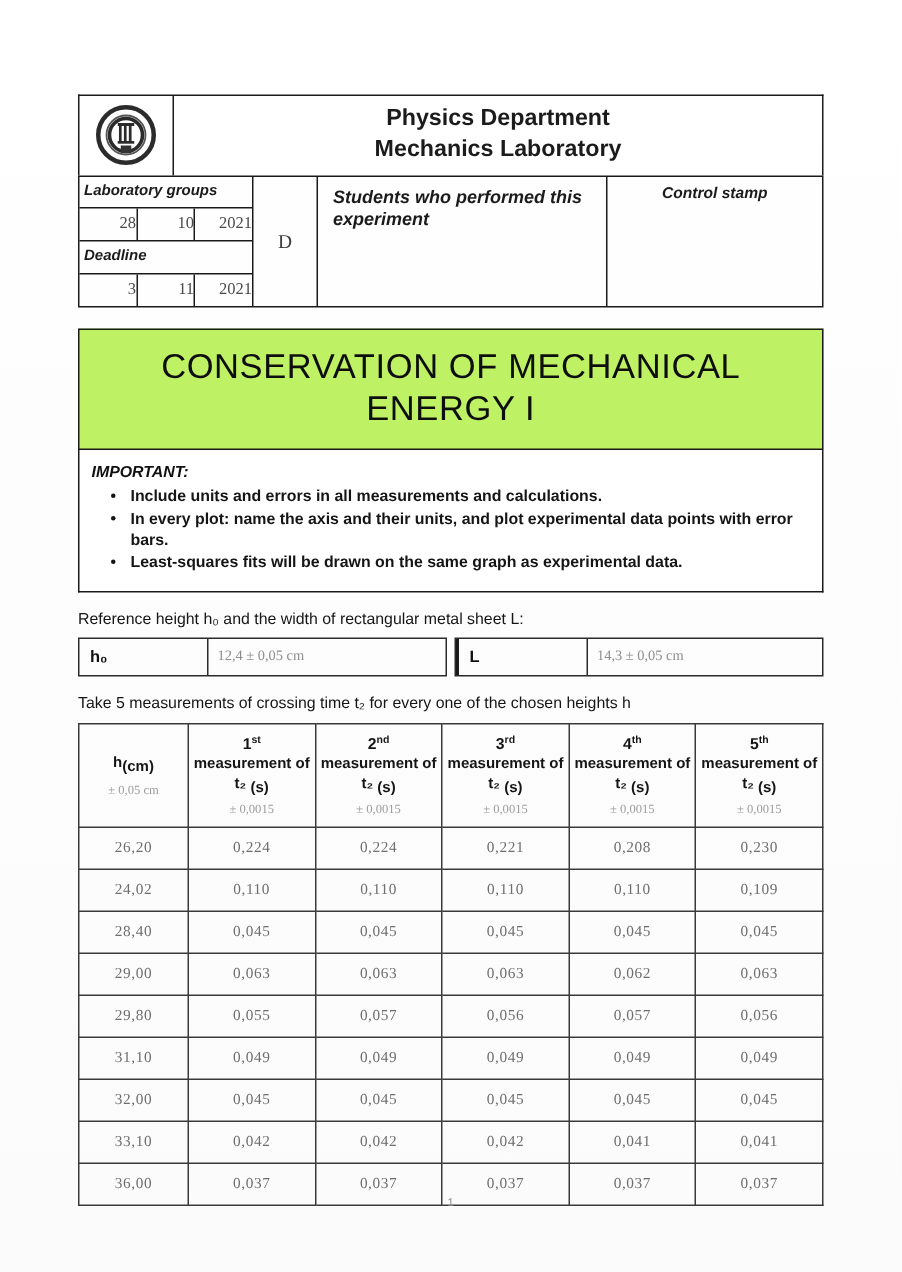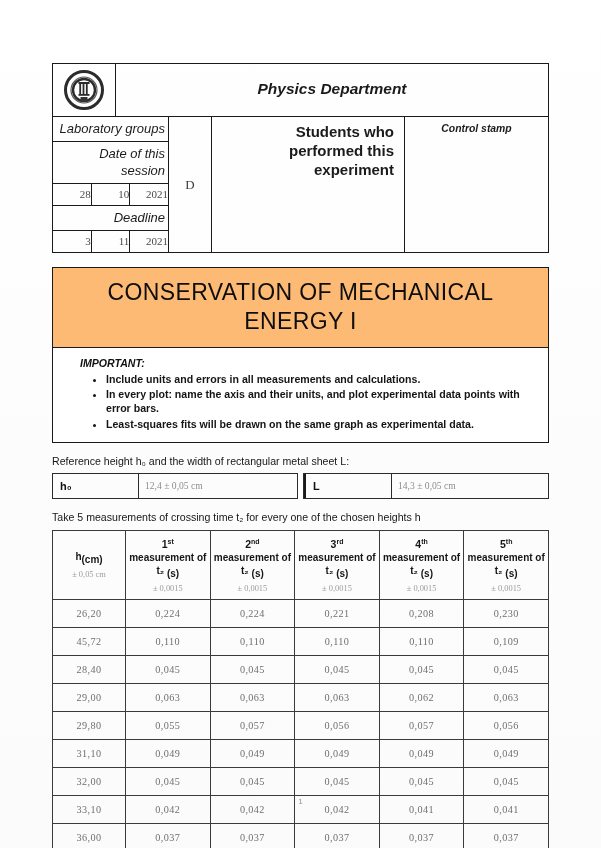--- a/index.html
+++ b/index.html
@@ -29,73 +29,73 @@
   }
   .hdr-logo{
     width:62px;min-height:52px;
     border-right:1.4px solid #1a1a1a;
     display:flex;align-items:center;justify-content:center;
   }
   .seal{width:40px;height:40px;display:block;}
   .hdr-title{
     flex:1;
     display:flex;flex-direction:column;align-items:center;justify-content:center;
-    font-style:italic;font-weight:bold;font-size:15.5px;
+    font-weight:bold;font-size:15.5px;
     line-height:1.35;padding:5px 0 6px;color:#1b1b1b;
   }
   
   .info{
     display:flex;
     border:1.4px solid #1a1a1a;
     border-top:1.4px solid #1a1a1a;
   }
   .info-left{width:115px;border-right:1.4px solid #1a1a1a;}
   .info-code{
     width:42px;border-right:1.4px solid #1a1a1a;
     display:flex;align-items:center;justify-content:center;
     font-family:"Liberation Serif",serif;font-size:13px;color:#3b3b3b;
   }
   .info-students{flex:1;border-right:1.4px solid #1a1a1a;position:relative;}
   .info-stamp{width:143px;}
   .lbl{
-    text-align:right;font-style:italic;font-weight:normal;font-size:13px;
+    text-align:left;font-style:italic;font-weight:bold;font-size:10px;
     line-height:1.25;padding:4px 3px;color:#1b1b1b;
   }
   .lbl.b{border-bottom:1.2px solid #1a1a1a;}
   .lbl.t{border-top:1.2px solid #1a1a1a;}
   .students-lbl{
-    text-align:right;font-weight:bold;font-size:15px;
+    text-align:left;font-style:italic;font-weight:bold;font-size:12px;
     padding:6px 10px 0;line-height:1.25;color:#1b1b1b;
   }
   .stamp-lbl{
     text-align:center;font-style:italic;font-weight:bold;font-size:10.4px;
     padding:6px 6px 0;color:#1b1b1b;
   }
   .datecells{display:flex;}
   .datecells > div{
     flex:1;text-align:right;
     font-family:"Liberation Serif",serif;font-size:11px;color:#4a4a4a;
     padding:4px 0 5px;
   }
   .datecells > div + div{border-left:1.2px solid #1a1a1a;}
   
   .banner{
     margin-top:14px;
     border:1.4px solid #1a1a1a;
-    background:#fdba74;
+    background:#bef264;
     text-align:center;
     padding:10px 22px 12px;
     font-size:23px;letter-spacing:.4px;line-height:1.24;
     color:#0e0e0e;
   }
   
   .impbox{
     border:1.4px solid #1a1a1a;
     border-top:none;
-    padding:9px 27px 10px;
+    padding:9px 8px 10px;
     background:#fff;
   }
   .imp-t{font-style:italic;font-weight:bold;font-size:10.6px;margin-bottom:3px;}
   .imp-list{margin:0;padding-left:26px;}
   .imp-list li{
     font-weight:bold;font-size:10.6px;line-height:1.34;margin-bottom:1px;
     color:#151515;
   }
   
   .para{font-size:10.6px;margin:12px 0 6px;color:#161616;}
@@ -159,27 +159,27 @@
         <rect x="14.5" y="12" width="11" height="2" fill="#2b2b2b"></rect>
         <rect x="15.3" y="14" width="1.8" height="10" fill="#2b2b2b"></rect>
         <rect x="18.6" y="14" width="1.8" height="10" fill="#2b2b2b"></rect>
         <rect x="21.9" y="14" width="1.8" height="10" fill="#2b2b2b"></rect>
         <rect x="14.5" y="24" width="11" height="1.8" fill="#2b2b2b"></rect>
         <rect x="16.5" y="27" width="7" height="5" fill="#333"></rect>
       </svg>
     </div>
     <div class="hdr-title">
       <div>Physics Department</div>
+      <div>Mechanics Laboratory</div>
     </div>
   </div>
 
   <div class="info">
     <div class="info-left">
       <div class="lbl b">Laboratory groups</div>
-      <div class="lbl b">Date of this session</div>
       <div class="datecells">
         <div>28</div>
         <div>10</div>
         <div>2021</div>
       </div>
       <div class="lbl b t">Deadline</div>
       <div class="datecells">
         <div>3</div>
         <div>11</div>
         <div>2021</div>
@@ -265,21 +265,21 @@
     <tbody id="tbody">
         <tr>
           <td>26,20</td>
           <td>0,224</td>
           <td>0,224</td>
           <td>0,221</td>
           <td>0,208</td>
           <td>0,230</td>
         </tr>
         <tr>
-          <td>45,72</td>
+          <td>24,02</td>
           <td>0,110</td>
           <td>0,110</td>
           <td>0,110</td>
           <td>0,110</td>
           <td>0,109</td>
         </tr>
         <tr>
           <td>28,40</td>
           <td>0,045</td>
           <td>0,045</td>

